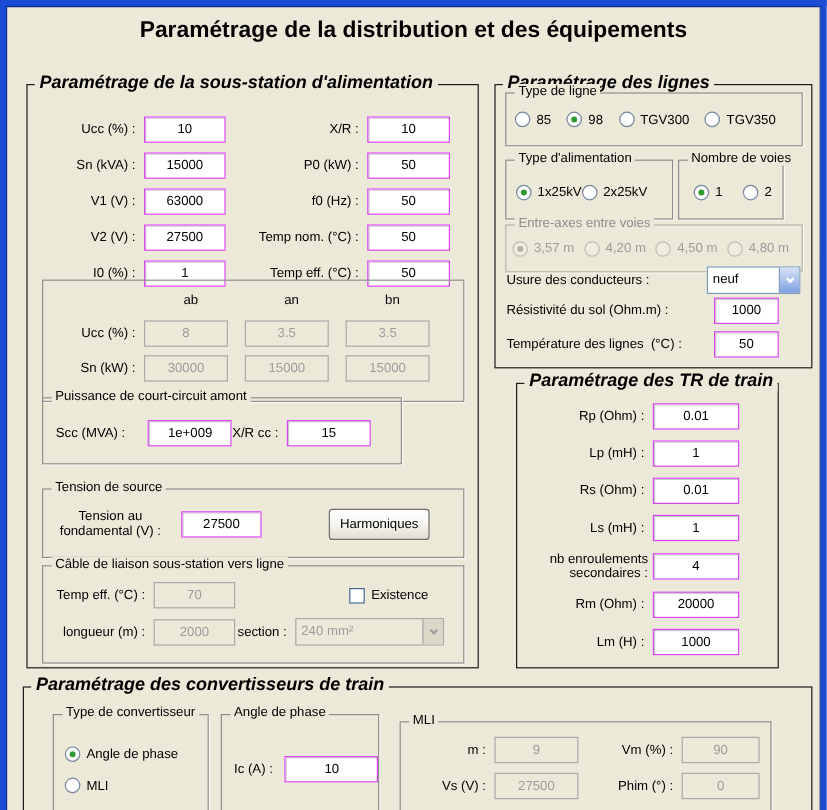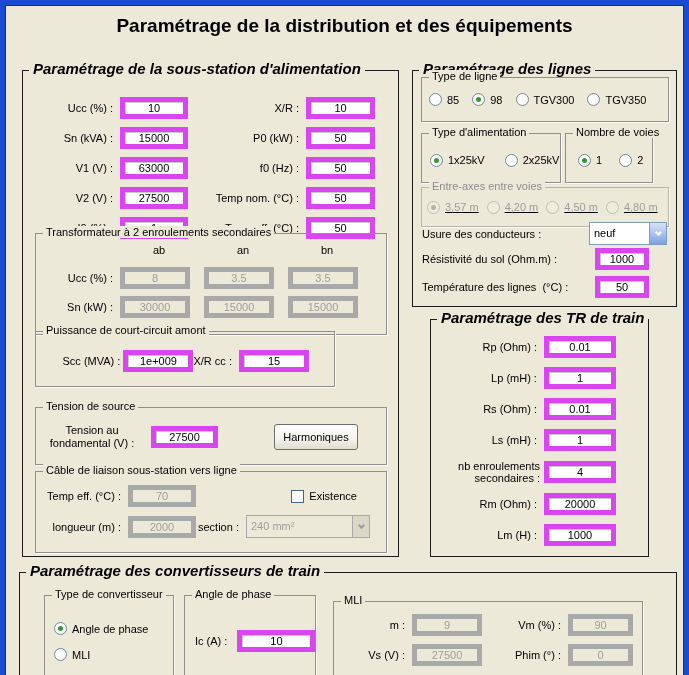--- a/index.html
+++ b/index.html
@@ -15,26 +15,26 @@
   .app-title { position:absolute; top:10px; left:0; width:100%; text-align:center;
     font-size:19px; font-weight:bold; }
 
   .panel { position:absolute; border:1px solid #1c1c1c; }
   .panel-legend { position:absolute; top:-11px; left:6px; padding:0 4px; background:#ECE9D8;
     font-weight:bold; font-style:italic; font-size:15px; white-space:pre; }
 
   .sub { position:absolute; border:1px solid #8f8f8f; box-shadow:1px 1px 0 #fbfaf3; }
   .sub-legend { position:absolute; top:-8px; left:7px; padding:0 3px; background:#ECE9D8;
     font-size:11px; white-space:pre; }
-  .sub.dis { border-color:#b5b5a8;text-decoration:underline; }
+  .sub.dis { border-color:#b5b5a8; }
   .sub.dis .sub-legend { color:#8d8d8d; }
 
   .lbl { white-space:pre; }
 
-  .fld { height:22px; border:5px solid #d946ef; background:#fff; text-align:center;
+  .fld { height:22px; border:1px solid #d946ef; background:#fff; text-align:center;
     font-family:"Liberation Sans",sans-serif; font-size:11px; color:#000; padding:0;
     box-shadow: inset 1px 1px 0 #c9c9c9; }
   .fld.dis { background:#ECE9D8; border-color:#a9a9a9; color:#9d9d9d; box-shadow:none; }
 
   .btn { font-family:"Liberation Sans",sans-serif; font-size:11px;
     background:linear-gradient(180deg,#ffffff,#f4f3ee 55%,#e0ddd0);
     border:1px solid #6e6e6e; border-radius:3px; }
 
   .opt { display:inline-flex; align-items:center; gap:5px; }
   .opt-label { white-space:pre; }
@@ -71,21 +71,21 @@
   .tf-body { padding-top:10px; }
   .tf-header { display:flex; height:16px; }
   .tf-header .sp { width:88px; }
   .tf-header .col { width:70px; margin-right:14px; text-align:center; }
   .tf-row { display:flex; align-items:center; margin-top:7px; }
   .tf-lbl { width:84px; text-align:right; padding-right:4px; }
   .tf-fld { width:70px; margin-right:14px; }
 
   #sub-sc { left:12px; top:260px; width:300px; height:56px; }
   .sc-row { display:flex; align-items:center; height:100%; padding-top:4px; }
-  .sc-l1 { width:98px; text-align:right; padding-right:0; }
+  .sc-l1 { width:98px; text-align:right; padding-right:16px; }
   .sc-f1 { width:70px; }
   .sc-l2 { flex:1; text-align:right; padding-right:4px; }
   .sc-f2 { width:70px; margin-right:25px; }
 
   #sub-source { left:12px; top:336px; width:352px; height:58px; }
   .sv-row { display:flex; align-items:center; height:100%; padding-top:2px; }
   .sv-lbl { width:112px; text-align:center; line-height:13px; }
   .sv-fld { width:67px; margin-left:3px; }
   .btn-harm { margin-left:56px; width:84px; height:26px; }
 
@@ -100,21 +100,21 @@
   .combo-section { width:124px; margin-right:16px; }
 
   
   #grp-lignes { left:407px; top:65px; width:265px; height:237px; }
   #sub-type-ligne { left:8px; top:6px; width:248px; height:45px; }
   #sub-alim { left:8px; top:62px; width:140px; height:50px; }
   #sub-voies { left:152px; top:62px; width:88px; height:50px; }
   #sub-entre { left:8px; top:116px; width:248px; height:40px; }
   .radio-row { display:flex; align-items:center; height:100%; }
   .rr-type { padding-left:7px; gap:13px; }
-  .rr-alim { padding-left:8px; gap:20px; padding-top:4px; }
+  .rr-alim { padding-left:8px; gap:0; padding-top:4px; }
   .rr-voies { padding-left:12px; gap:17px; padding-top:4px; }
   .rr-entre { padding-left:5px; gap:8px; }
   .lg-row { position:absolute; left:9px; display:flex; align-items:center; justify-content:space-between; }
   #row-usure { top:151px; right:9px; height:23px; }
   #row-resist { top:177px; right:27px; height:22px; }
   #row-temp { top:205px; right:27px; height:22px; }
   .combo-usure { width:78px; }
   .fld-lg { width:54px; }
 
   
@@ -175,21 +175,20 @@
       </div>
       <div class="ss-row">
         <span class="lbl l1">I0 (%) : </span>
         <input class="fld f1" value="1" style="">
         <span class="lbl l2">Temp eff. (°C) : </span>
         <input class="fld f2" value="50" style="">
       </div>
     </div>
 
     <div class="sub" id="sub-transfo">
-      <span class="sub-legend">Transformateur à 2 enroulements secondaires</span>
       <div class="tf-body">
         <div class="tf-header">
           <span class="sp"></span>
           <span class="col">ab</span>
           <span class="col">an</span>
           <span class="col">bn</span>
         </div>
         <div class="tf-row">
           <span class="lbl tf-lbl">Ucc (%) : </span>
           <input class="fld tf-fld dis" value="8" style="">

